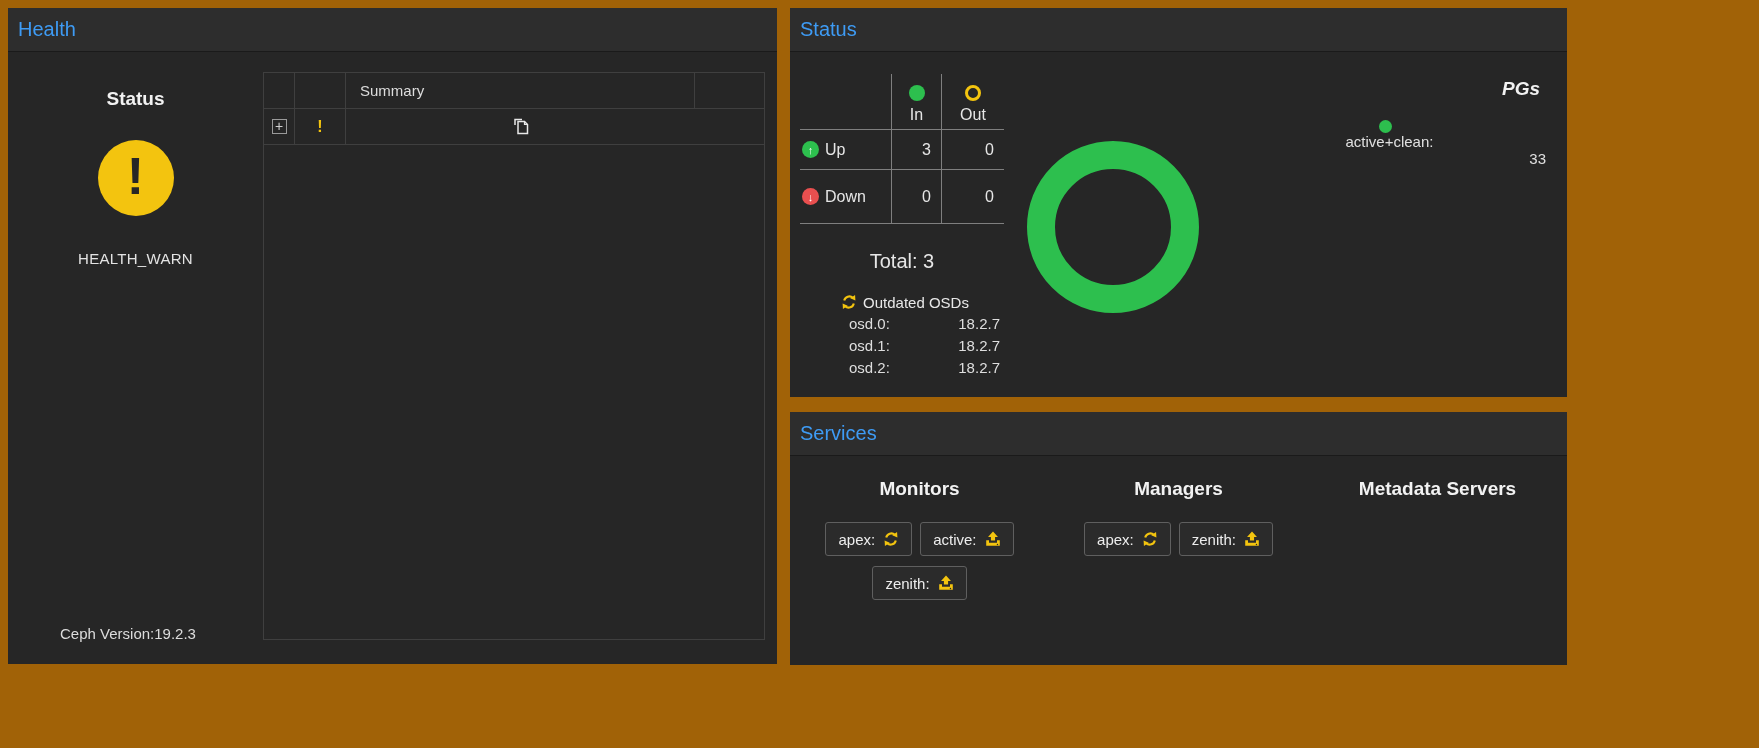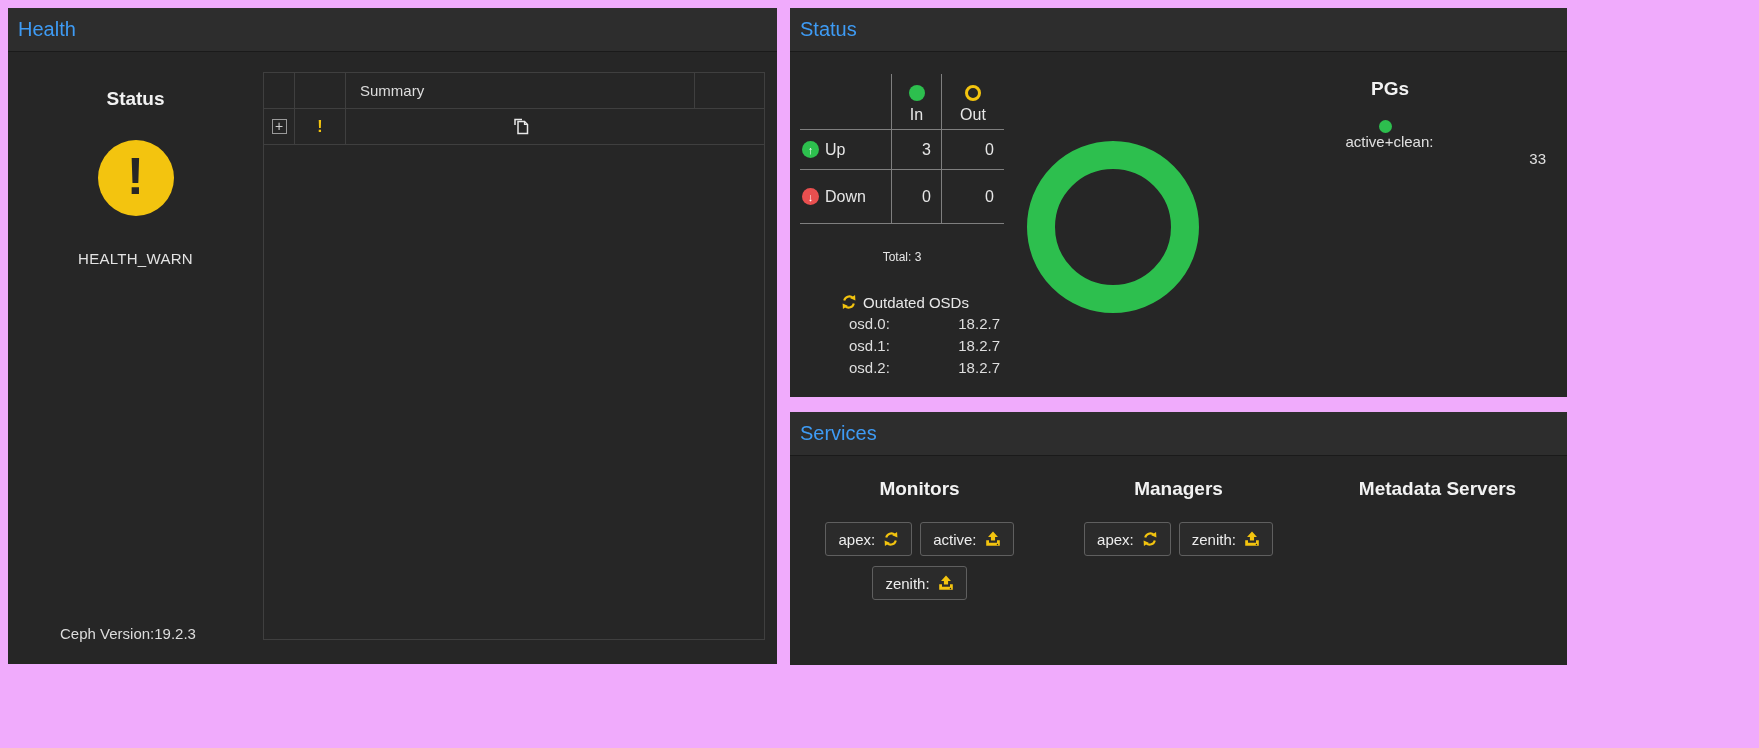--- a/index.html
+++ b/index.html
@@ -1,18 +1,18 @@
 <!DOCTYPE html>
 <html><head>
 <meta charset="utf-8">
 <style>
   * { margin:0; padding:0; box-sizing:border-box; }
   html,body { background:#141414; }
   body { font-family:"Liberation Sans", sans-serif; color:#e6e6e6; }
-  #screen { position:relative; width:1759px; height:748px; background:#f0abfc; overflow:hidden; }
+  #screen { position:relative; width:1759px; height:748px; background:#a16207; overflow:hidden; }
 
   .panel { position:absolute; background:#262626; }
   .panel-header { height:44px; background:#2d2d2d; border-bottom:1px solid #1a1a1a;
                   display:flex; align-items:center; padding-left:10px;
                   font-size:20px; color:#3e9bf4; }
 
   
   #health-panel { left:8px; top:8px; width:769px; height:656px; }
 
   #health-status-col { position:absolute; left:0; top:44px; width:255px; height:612px; text-align:center; }
@@ -52,33 +52,33 @@
   .ig-cell.rowsep { border-bottom:1px solid #7f7f7f; }
   .ig-head { flex-direction:column; justify-content:flex-end; padding-bottom:5px; gap:5px; align-items:center; }
   .ig-num { justify-content:flex-end; padding-right:10px; }
   .dot { width:16px; height:16px; border-radius:50%; background:#2dbf4e; }
   .ring { width:16px; height:16px; border-radius:50%; border:3px solid #f3c40f; }
   .updown-label { gap:6px; padding-left:2px; flex-wrap:wrap; align-content:center; }
   .circ-arrow { width:17px; height:17px; border-radius:50%; color:#fff; font-size:11px; font-weight:bold;
                 display:inline-flex; align-items:center; justify-content:center; flex:0 0 auto; }
   .circ-arrow.up { background:#2dbf4e; }
   .circ-arrow.down { background:#e94f4f; }
-  .total-row { position:absolute; left:10px; top:242px; width:204px; text-align:center; font-size:12px; }
+  .total-row { position:absolute; left:10px; top:242px; width:204px; text-align:center; font-size:20px; }
 
   .outdated { position:absolute; left:20px; top:284px; width:190px; }
   .outdated-title { display:flex; align-items:center; justify-content:center; gap:6px;
                     font-size:15px; color:#e8e8e8; height:20px; }
   .outdated-row { display:flex; justify-content:space-between; height:22px; align-items:center;
                   font-size:15px; color:#dedede;margin-left:39px; }
 
   .donut { position:absolute; left:237px; top:133px; width:172px; height:172px;
            border-radius:50%; border:28px solid #2dbf4e; }
 
   .pgs-title { position:absolute; left:450px; top:70px; width:300px; height:22px;
-               text-align:center; }
+               text-align:right;font-style:italic; }
   .pgs-legend { position:absolute; left:443px; top:112px; width:313px; height:22px;
                 display:flex; align-items:center; font-size:15px; color:#e0e0e0;flex-direction:column; }
   .legend-dot { width:13px; height:13px; border-radius:50%; background:#2dbf4e; margin-right:8px; flex:0 0 auto; }
   .pgs-legend .val { margin-left:auto; }
 
   
   #services-panel { left:790px; top:412px; width:777px; height:253px; }
   .svc-col { position:absolute; top:44px; width:259px; display:flex; flex-direction:column; align-items:center; }
   .svc-col .sub-heading { margin-top:22px; height:22px; }
   .svc-row { display:flex; gap:8px; margin-top:22px; }

